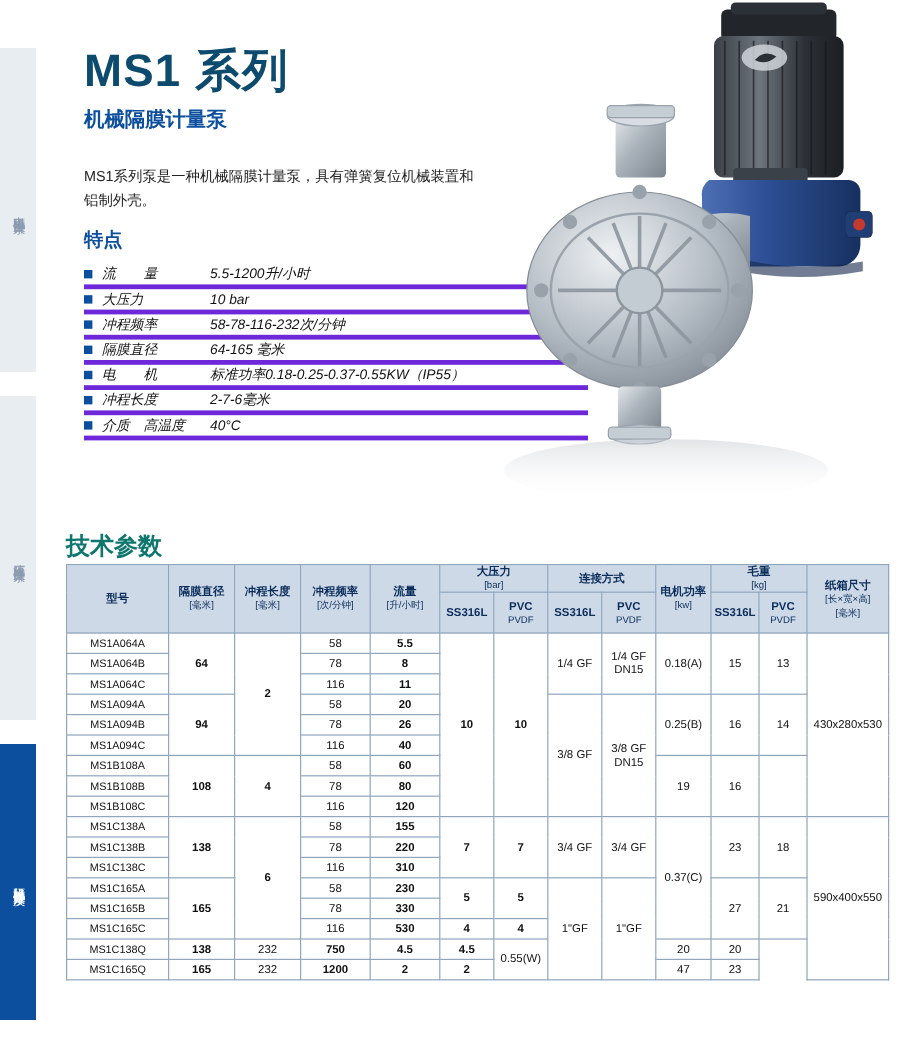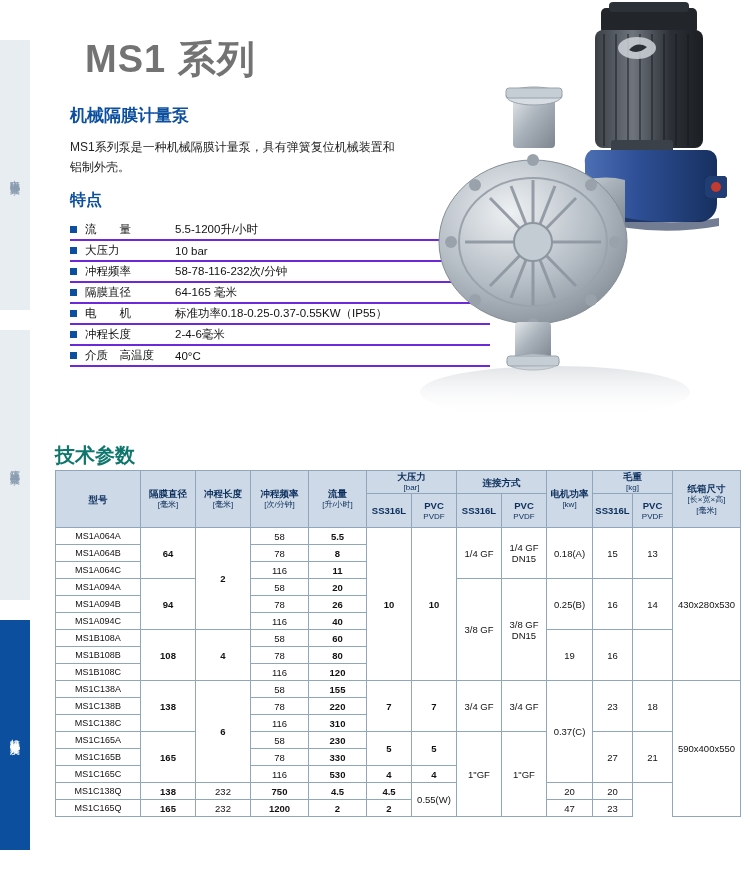--- a/index.html
+++ b/index.html
@@ -29,44 +29,43 @@
     letter-spacing:1px;
   }
   .rail-seg.active { background:#0b4f9e; color:#ffffff; }
   .seg1 { top:40px; height:270px; }
   .seg2 { top:330px; height:270px; }
   .seg3 { top:620px; height:230px; }
 
   
   .title {
     position:absolute; left:70px; top:34px;
-    font-size:38px; font-weight:bold; color:#737373;
+    font-size:38px; font-weight:bold; color:#0c4a6e;
     letter-spacing:1px;
-    margin-left:15px;
   }
   .subtitle {
-    position:absolute; left:70px; top:104px;
+    position:absolute; left:70px; top:88px;
     font-size:17px; font-weight:bold; color:#0b4f9e;
   }
   .desc {
     position:absolute; left:70px; top:137px; width:330px;
     font-size:12px; color:#222; line-height:20px;
   }
   .feat-title {
     position:absolute; left:70px; top:190px;
     font-size:16px; font-weight:bold; color:#0b4f9e;
   }
   .feat-list {
     position:absolute; left:70px; top:220px; width:420px;
   }
   .feat-row {
     display:flex; align-items:center;
     height:21px;
-    border-bottom:2px solid #6d28d9;
-    font-size:11.5px; color:#111;
+    border-bottom:4px solid #6d28d9;
+    font-size:11.5px; color:#111;font-style:italic;
   }
   .feat-row .bullet {
     width:7px; height:7px; background:#0b4f9e; margin-right:8px; flex:0 0 auto;
   }
   .feat-row .k { width:90px; flex:0 0 auto; }
   .feat-row .v { flex:1 1 auto; }
 
   
   .photo {
     position:absolute; left:405px; top:0px; width:345px; height:430px;
@@ -147,21 +146,21 @@
     <span class="v">64-165 毫米</span>
   </div>
   <div class="feat-row">
     <span class="bullet"></span>
     <span class="k">电　　机</span>
     <span class="v">标准功率0.18-0.25-0.37-0.55KW（IP55）</span>
   </div>
   <div class="feat-row">
     <span class="bullet"></span>
     <span class="k">冲程长度</span>
-    <span class="v">2-4-6毫米</span>
+    <span class="v">2-7-6毫米</span>
   </div>
   <div class="feat-row">
     <span class="bullet"></span>
     <span class="k">介质　高温度</span>
     <span class="v">40°C</span>
   </div>
 </div>
 
 <svg class="photo" viewBox="0 0 345 430">
   <defs>

